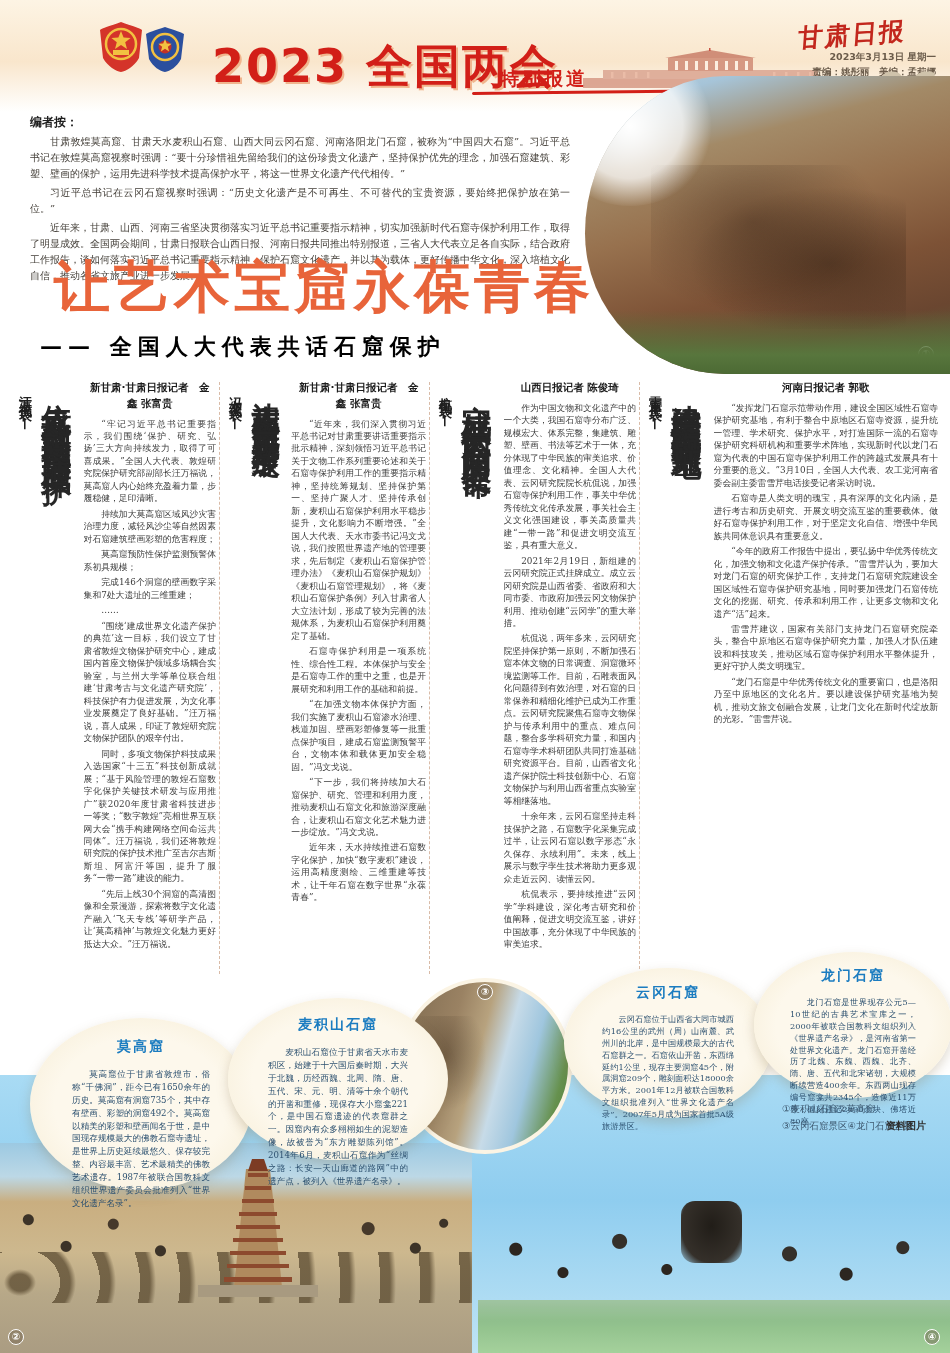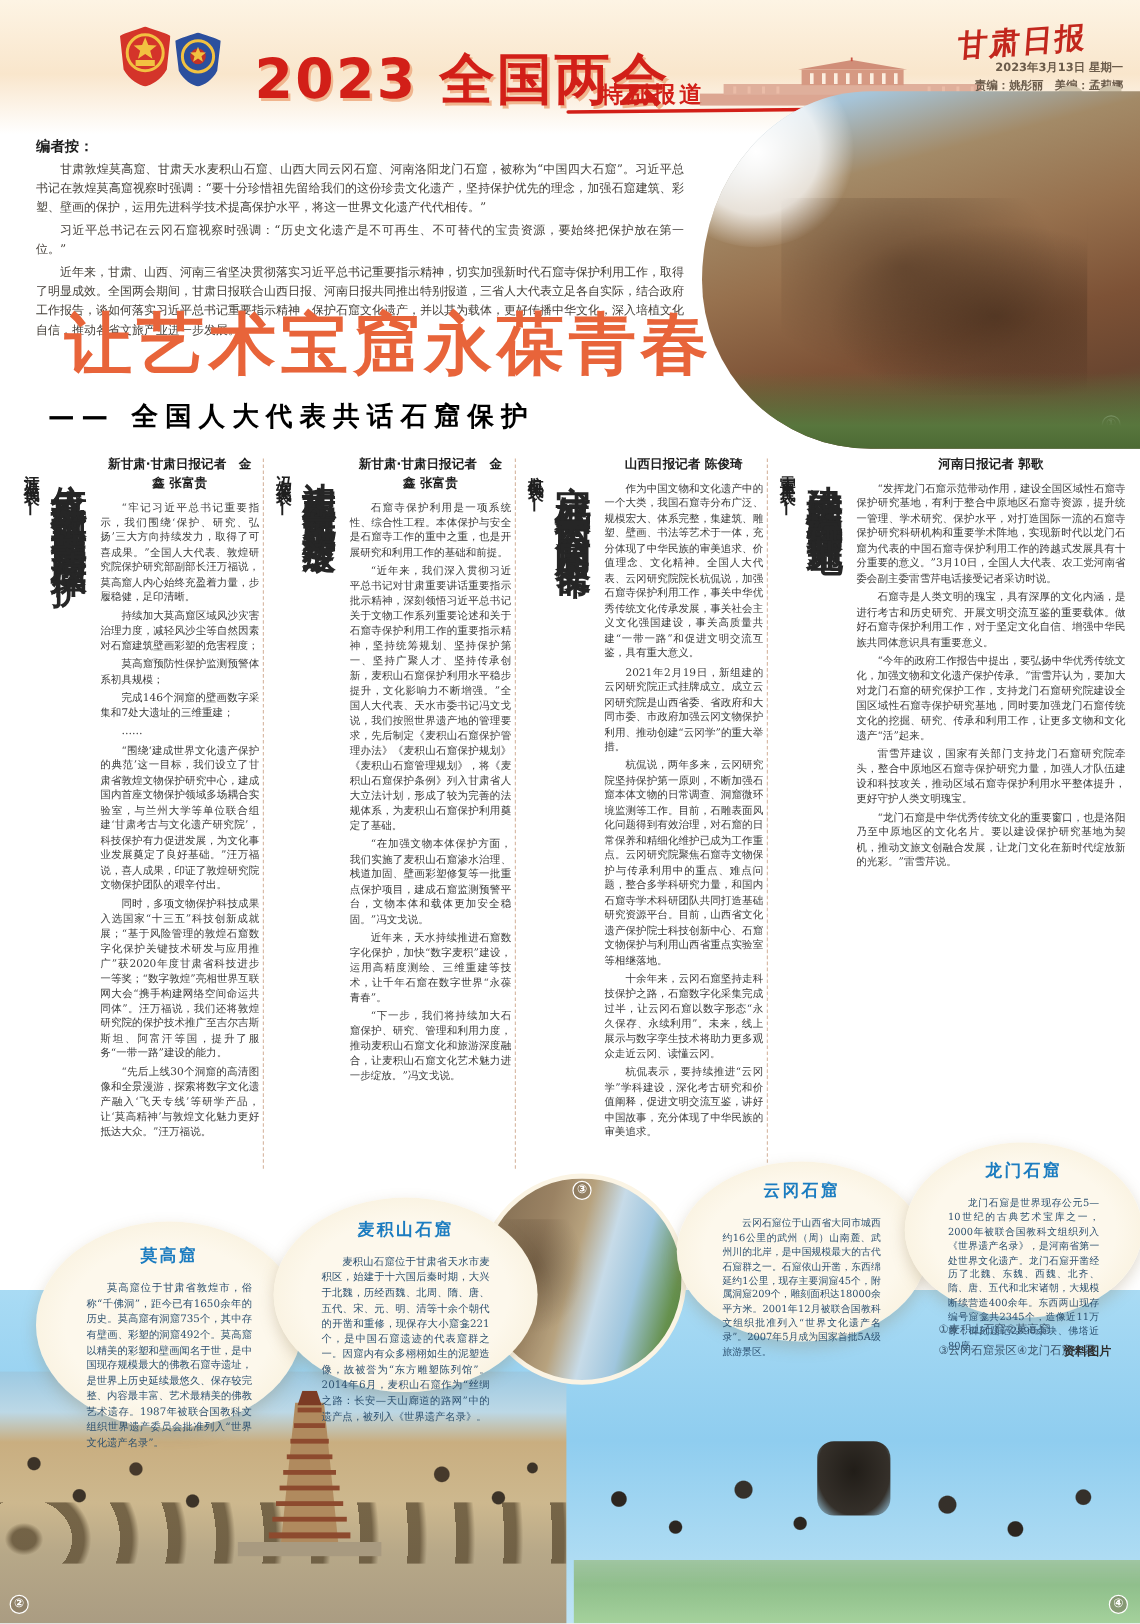--- a/index.html
+++ b/index.html
@@ -225,25 +225,25 @@
       <p>“先后上线30个洞窟的高清图像和全景漫游，探索将数字文化遗产融入‘飞天专线’等研学产品，让‘莫高精神’与敦煌文化魅力更好抵达大众。”汪万福说。</p>
     </div>
   </div>
   <div class="vsep" style="left:219px;"></div>
 
   <div class="article" id="a2">
     <div class="rep">冯文戈代表——</div>
     <div class="vtitle">让麦积山石窟文化艺术魅力进一步绽放</div>
     <div class="abody">
       <div class="byline">新甘肃·甘肃日报记者　金鑫 张富贵</div>
+      <p>“近年来，我们深入贯彻习近平总书记对甘肃重要讲话重要指示批示精神，深刻领悟习近平总书记关于文物工作系列重要论述和关于石窟寺保护利用工作的重要指示精神，坚持统筹规划、坚持保护第一、坚持广聚人才、坚持传承创新，麦积山石窟保护利用水平稳步提升，文化影响力不断增强。”全国人大代表、天水市委书记冯文戈说，我们按照世界遗产地的管理要求，先后制定《麦积山石窟保护管理办法》《麦积山石窟保护规划》《麦积山石窟管理规划》，将《麦积山石窟保护条例》列入甘肃省人大立法计划，形成了较为完善的法规体系，为麦积山石窟保护利用奠定了基础。</p>
       <p>石窟寺保护利用是一项系统性、综合性工程。本体保护与安全是石窟寺工作的重中之重，也是开展研究和利用工作的基础和前提。</p>
-      <p>“近年来，我们深入贯彻习近平总书记对甘肃重要讲话重要指示批示精神，深刻领悟习近平总书记关于文物工作系列重要论述和关于石窟寺保护利用工作的重要指示精神，坚持统筹规划、坚持保护第一、坚持广聚人才、坚持传承创新，麦积山石窟保护利用水平稳步提升，文化影响力不断增强。”全国人大代表、天水市委书记冯文戈说，我们按照世界遗产地的管理要求，先后制定《麦积山石窟保护管理办法》《麦积山石窟保护规划》《麦积山石窟管理规划》，将《麦积山石窟保护条例》列入甘肃省人大立法计划，形成了较为完善的法规体系，为麦积山石窟保护利用奠定了基础。</p>
       <p>“在加强文物本体保护方面，我们实施了麦积山石窟渗水治理、栈道加固、壁画彩塑修复等一批重点保护项目，建成石窟监测预警平台，文物本体和载体更加安全稳固。”冯文戈说。</p>
+      <p>“下一步，我们将持续加大石窟保护、研究、管理和利用力度，推动麦积山石窟文化和旅游深度融合，让麦积山石窟文化艺术魅力进一步绽放。”冯文戈说。</p>
       <p>近年来，天水持续推进石窟数字化保护，加快“数字麦积”建设，运用高精度测绘、三维重建等技术，让千年石窟在数字世界“永葆青春”。</p>
-      <p>“下一步，我们将持续加大石窟保护、研究、管理和利用力度，推动麦积山石窟文化和旅游深度融合，让麦积山石窟文化艺术魅力进一步绽放。”冯文戈说。</p>
     </div>
   </div>
   <div class="vsep" style="left:429px;"></div>
 
   <div class="article" id="a3">
     <div class="rep">杭侃代表——</div>
     <div class="vtitle">完成好保护云冈石窟的历史使命</div>
     <div class="abody">
       <div class="byline">山西日报记者 陈俊琦</div>
       <p>作为中国文物和文化遗产中的一个大类，我国石窟寺分布广泛、规模宏大、体系完整，集建筑、雕塑、壁画、书法等艺术于一体，充分体现了中华民族的审美追求、价值理念、文化精神。全国人大代表、云冈研究院院长杭侃说，加强石窟寺保护利用工作，事关中华优秀传统文化传承发展，事关社会主义文化强国建设，事关高质量共建“一带一路”和促进文明交流互鉴，具有重大意义。</p>

